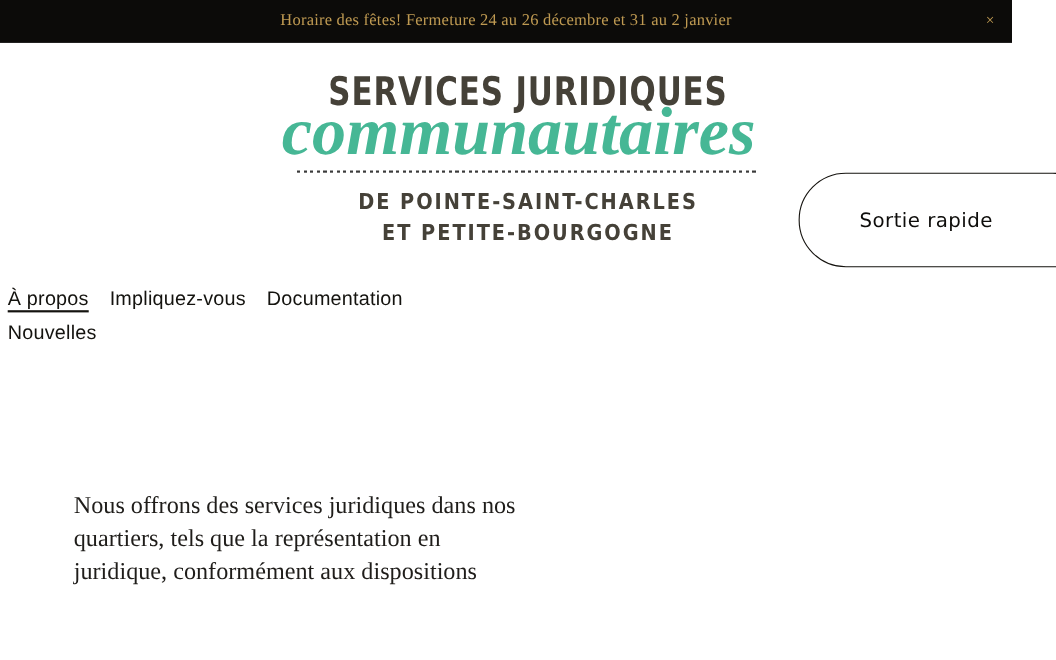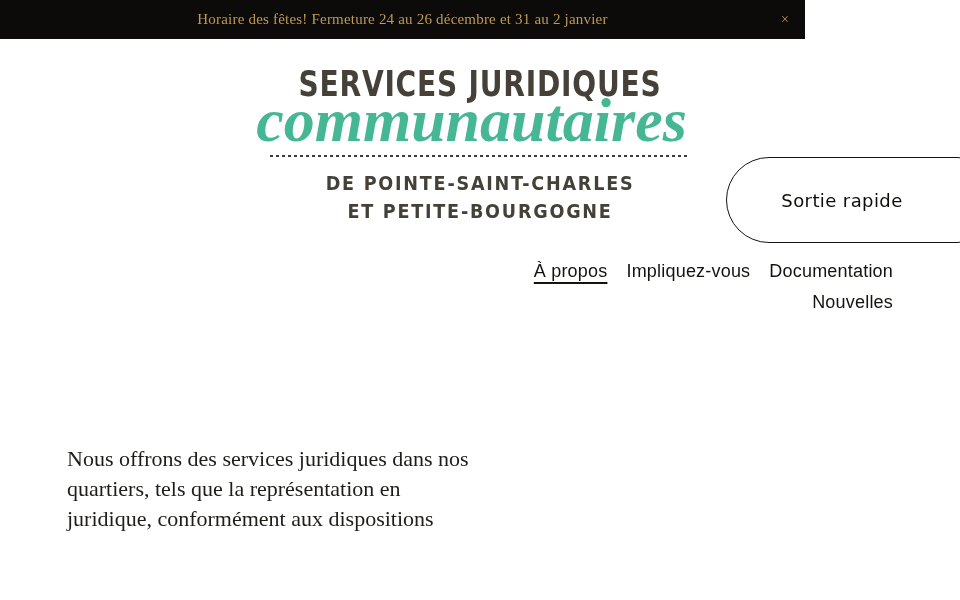--- a/index.html
+++ b/index.html
@@ -14,21 +14,21 @@
   html, body { width: 960px; height: 600px; }
   body {
     position: relative;
     overflow: hidden;
     background: #ffffff;
     font-family: "Liberation Sans", sans-serif;
   }
   
   .banner {
     position: absolute; top: 0; left: 0;
-    width: 805px; height: 39px;
+    width: 920px; height: 39px;
     background: var(--banner-bg);
     display: flex; align-items: center; justify-content: center;
   }
   .banner-text {
     color: var(--gold);
     font-family: "Liberation Serif", serif;
     font-size: 15px;
     letter-spacing: 0.2px;
   }
   .banner-close {
@@ -89,21 +89,21 @@
     padding-right: 42px;
     font-family: "DejaVu Sans", sans-serif;
     font-size: 18px;
     letter-spacing: 0.4px;
     color: #0e0d0b;
     cursor: pointer;
   }
   
   .main-nav {
     position: absolute; top: 256px; left: 0; width: 900px;
-    text-align: right;
+    text-align: left;
     font-family: "Liberation Sans", sans-serif;
     font-size: 18px;
     color: var(--ink);
   }
   .nav-row { line-height: 31px; }
   .nav-item {
     display: inline-block;
     margin: 0 7px;
     color: var(--ink);
     text-decoration: none;

